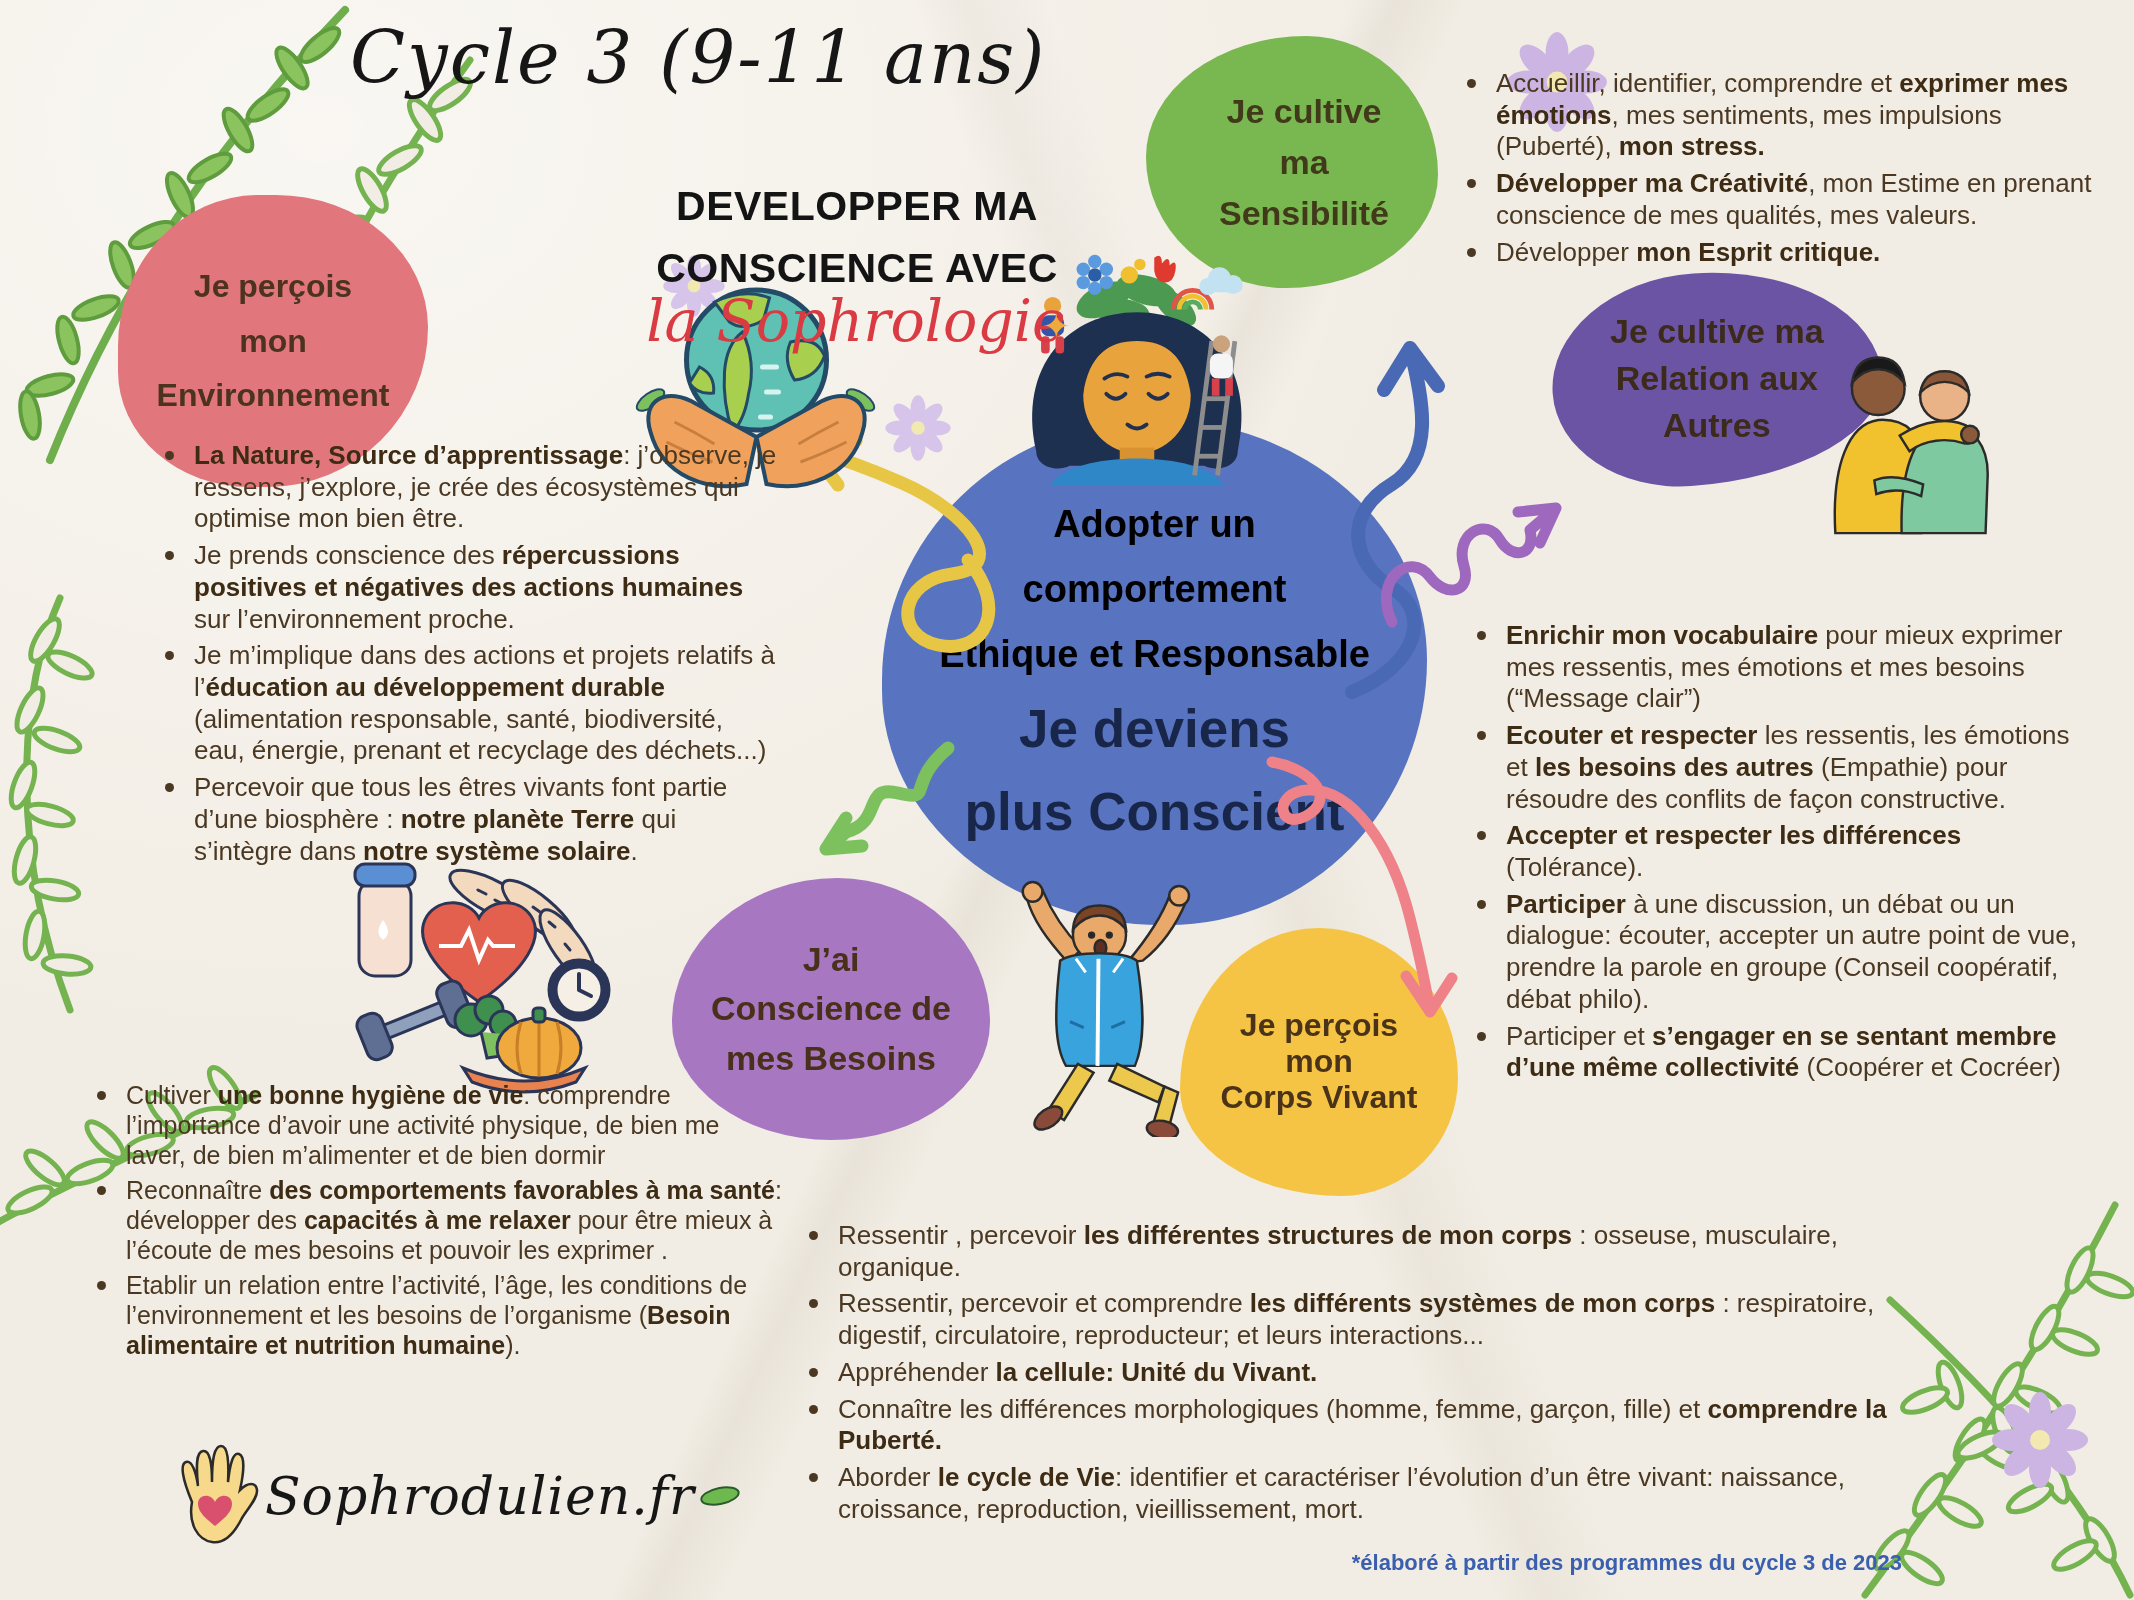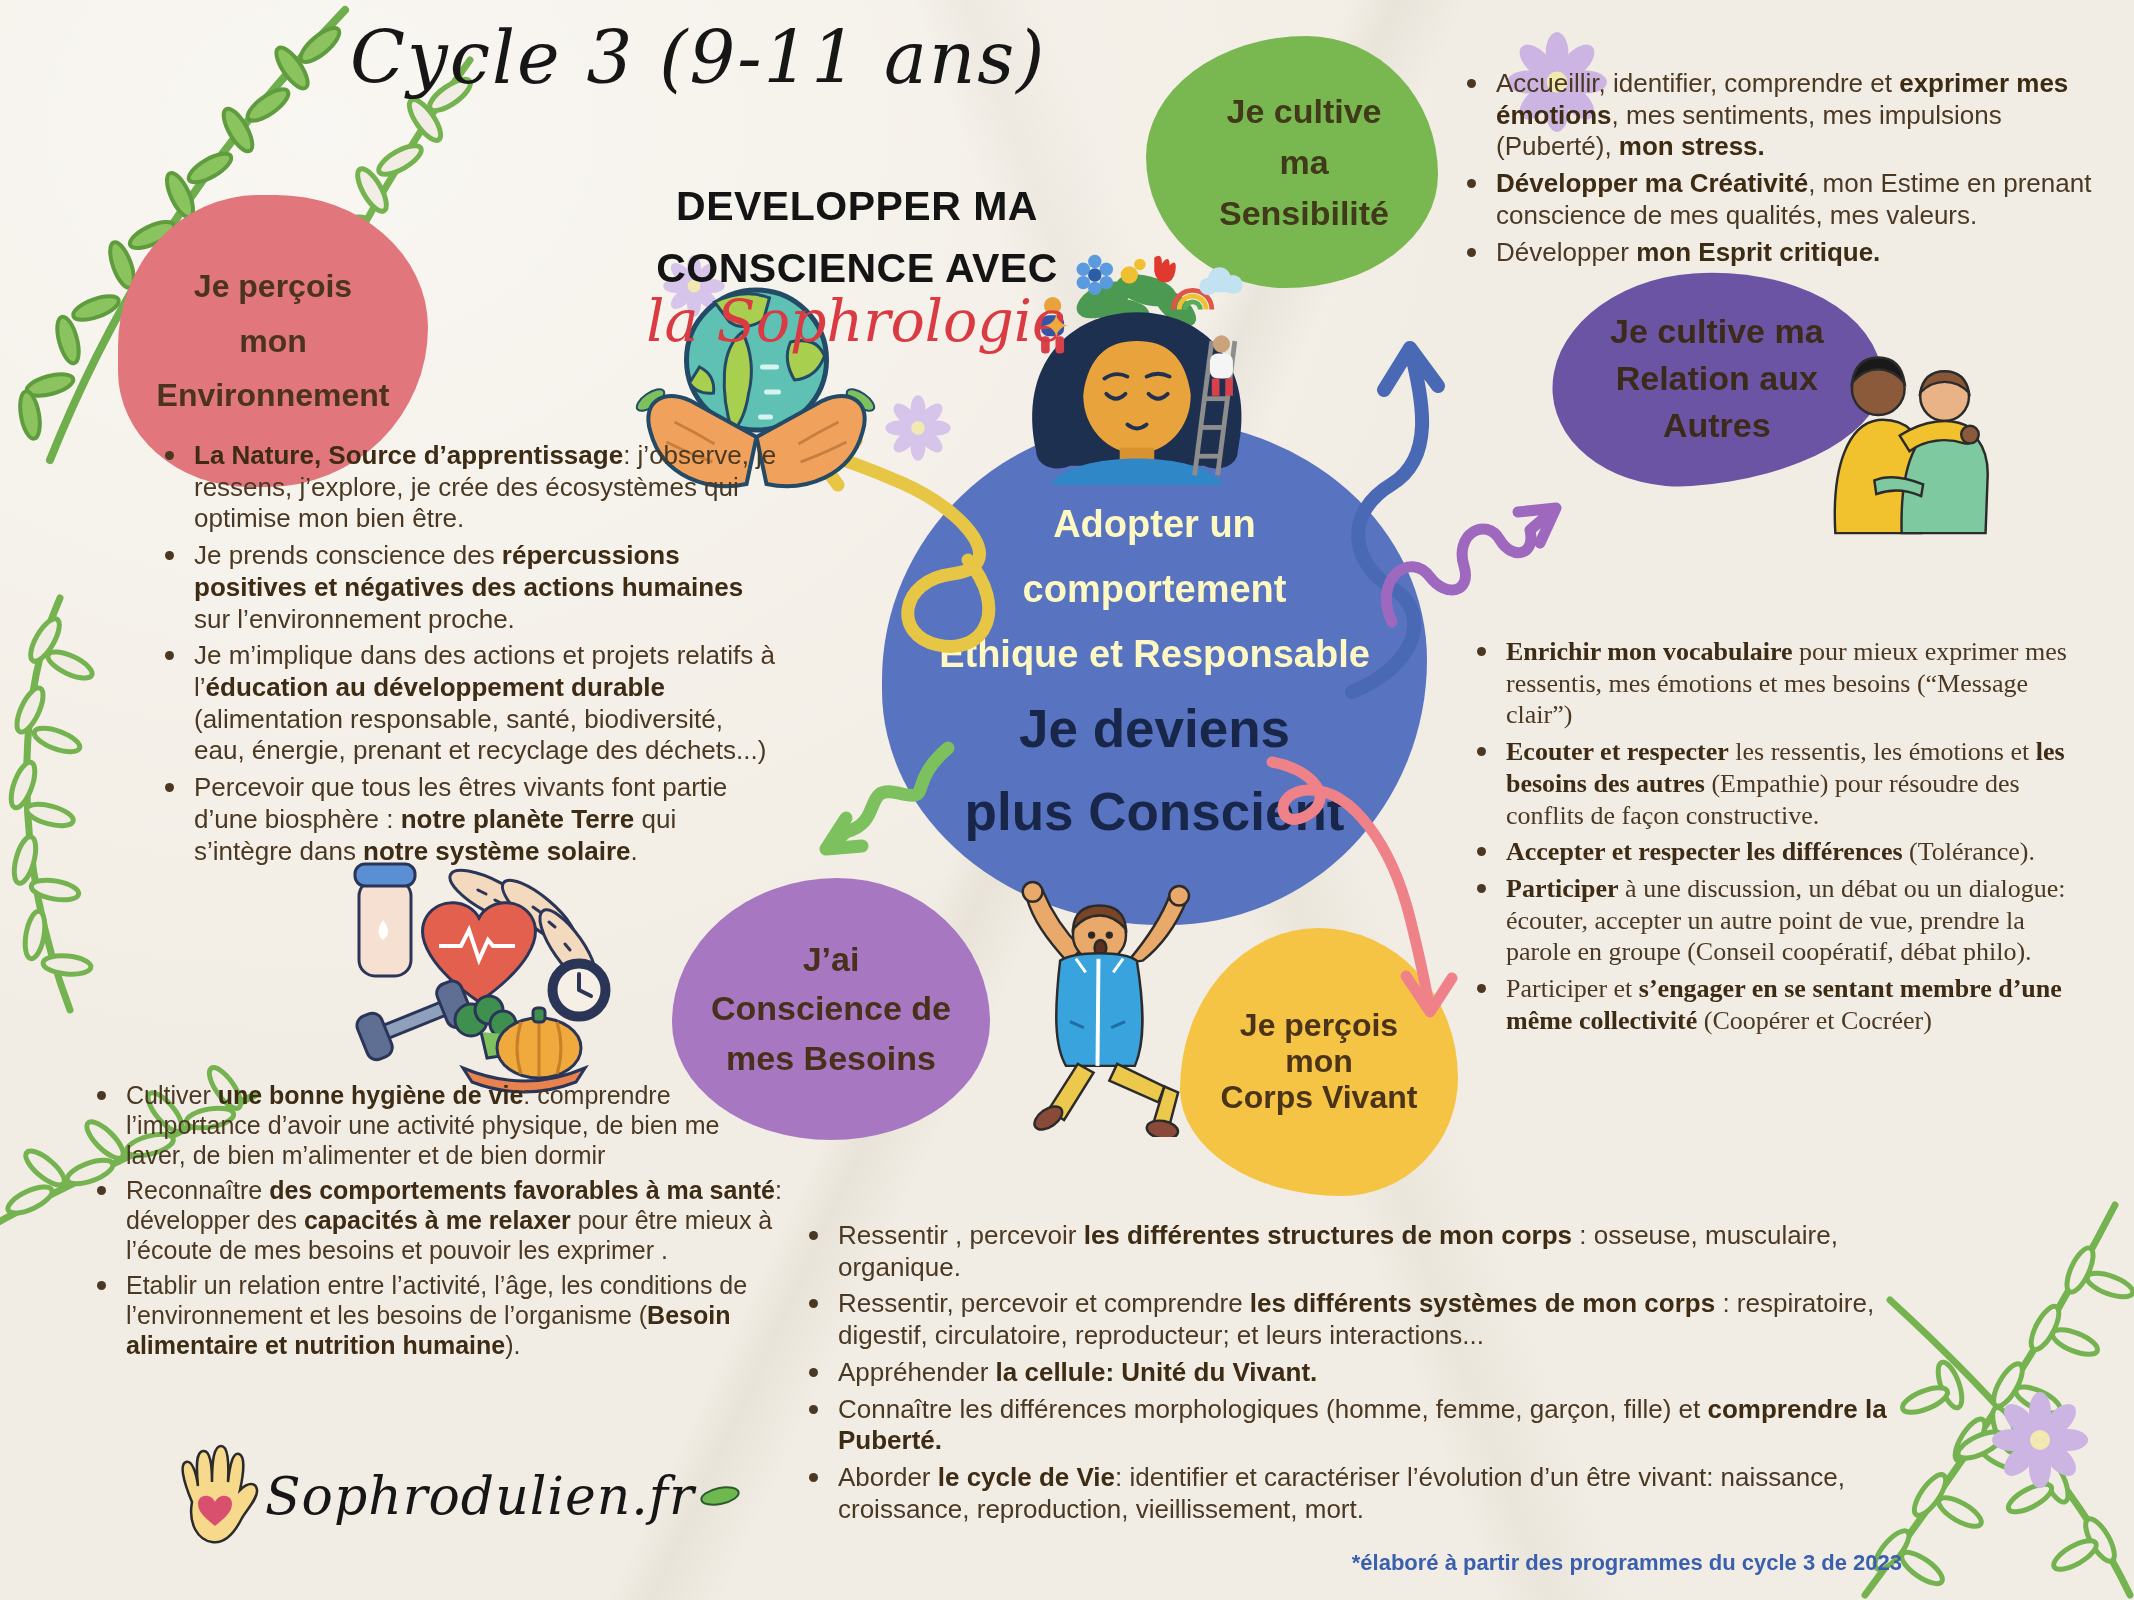--- a/index.html
+++ b/index.html
@@ -25,41 +25,41 @@
     text-align:center;z-index:2}
   .blob-label{white-space:pre-line;font-weight:700;}
   .blob-env{left:118px;top:195px;width:310px;height:292px;background:#e1767c;
     border-radius:48% 52% 55% 45% / 55% 48% 58% 42%;}
   .blob-env .blob-label{font-size:32px;line-height:1.7;color:#4b3320;}
   .blob-sens{left:1146px;top:36px;width:292px;height:252px;background:#79b750;
     border-radius:55% 45% 52% 48% / 48% 55% 45% 52%;}
   .blob-sens .blob-label{font-size:34px;line-height:1.5;color:#40391a;margin-left:24px;}
   .blob-center{left:882px;top:420px;width:545px;height:505px;background:#5873c0;
     border-radius:50% 50% 48% 52% / 52% 48% 53% 47%;flex-direction:column;z-index:2}
-  .cline{font-size:38px;font-weight:700;color:#fef9c3;margin:11px 0;}
+  .cline{font-size:38px;font-weight:700;color:#000000;margin:11px 0;}
   .cline-dark{font-size:53px;font-weight:700;color:#18264a;margin:11px 0;}
   .blob-rel{left:1552px;top:272px;width:330px;height:212px;background:#6b54a4;
     border-radius:45% 55% 60% 40% / 52% 55% 45% 48%;transform:rotate(-4deg);}
   .blob-rel .blob-label{font-size:34px;line-height:1.38;color:#3c2b1b;transform:rotate(4deg);}
   .blob-besoin{left:672px;top:878px;width:318px;height:262px;background:#a877c2;
     border-radius:52% 48% 50% 50% / 55% 55% 45% 45%;}
   .blob-besoin .blob-label{font-size:34px;line-height:1.45;color:#48301a;}
   .blob-corps{left:1180px;top:928px;width:278px;height:268px;background:#f6c444;
     border-radius:50% 50% 42% 58% / 60% 56% 44% 40%;}
   .blob-corps .blob-label{font-size:32px;line-height:1.12;color:#4a3318;}
 
   .blist{position:absolute;z-index:5;margin:0;padding:0;list-style:none;
     color:#4a3822;font-size:26px;line-height:1.22;}
   .blist li{position:relative;padding-left:44px;margin:0 0 5px 0;}
   .blist li::before{content:"";position:absolute;left:15px;top:11px;width:9px;height:9px;
     border-radius:50%;background:#4a3822;}
   .b{font-weight:700;color:#3d2b14;}
   .list-env{left:150px;top:440px;width:628px;}
   .list-sens{left:1452px;top:68px;width:648px;}
-  .list-rel{left:1462px;top:636px;width:628px;font-family:Liberation Serif, serif;}
+  .list-rel{left:1462px;top:620px;width:628px;}
   .list-besoin{left:82px;top:1080px;width:700px;font-size:25px;line-height:1.2;}
   .list-corps{left:794px;top:1220px;width:1105px;}
 
   .footer-note{left:1090px;top:1550px;width:812px;text-align:right;font-size:22px;
     font-weight:700;color:#3a5fae;z-index:5}
   .logo{left:168px;top:1438px;display:flex;align-items:center;gap:2px;z-index:5}
   .logo-text{font-size:52px;color:#161616;letter-spacing:1px;}
   .arrows{left:0;top:0;z-index:3;pointer-events:none;}
   svg{display:block;}
 </style>

